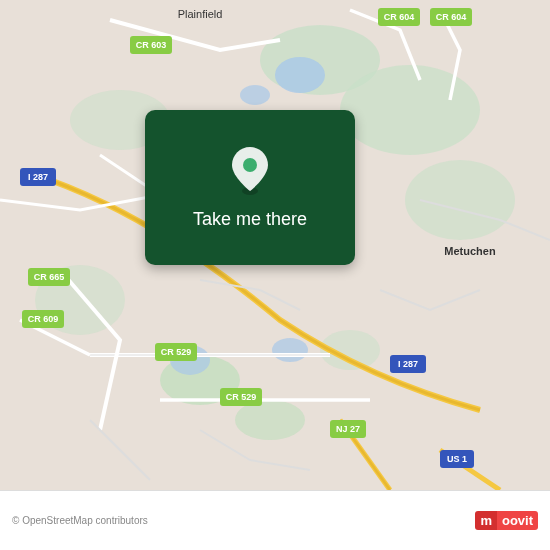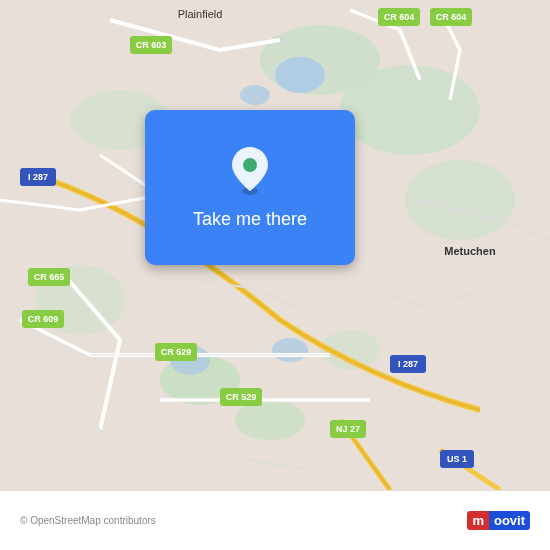--- a/index.html
+++ b/index.html
@@ -21,21 +21,21 @@
       top: 0; left: 0;
     }
 
     
     #take-me-card {
       position: absolute;
       top: 110px;
       left: 145px;
       width: 210px;
       height: 155px;
-      background-color: #3b82f6;
+      background-color: #14532d;
       border-radius: 10px;
       display: flex;
       flex-direction: column;
       align-items: center;
       justify-content: center;
       gap: 12px;
       box-shadow: 0 4px 12px rgba(0,0,0,0.3);
     }
 
     #location-pin {
@@ -44,21 +44,21 @@
       position: relative;
     }
 
     
     #bottom-bar {
       width: 550px;
       height: 60px;
       background: white;
       display: flex;
       align-items: center;
-      padding: 0 20px;
+      padding: 0 12px;
       gap: 10px;
       border-top: 1px solid #ddd;
     }
 
     #moovit-logo {
       display: flex;
       align-items: center;
       gap: 0;
       margin-left: auto;
       flex-shrink: 0;
@@ -68,21 +68,21 @@
       background: #d32f2f;
       color: white;
       font-size: 13px;
       font-weight: bold;
       padding: 3px 5px;
       border-radius: 3px 0 0 3px;
       line-height: 1;
     }
 
     #moovit-oovit {
-      background: #1d4ed8;
+      background: #ef4444;
       color: white;
       font-size: 13px;
       font-weight: bold;
       padding: 3px 5px;
       border-radius: 0 3px 3px 0;
       line-height: 1;
     }
 
     #bottom-text-container {
       display: flex;

